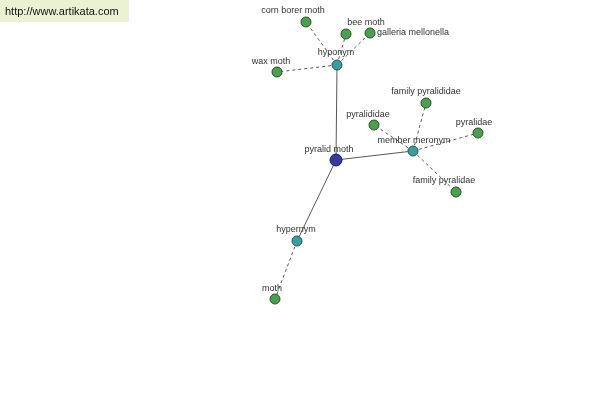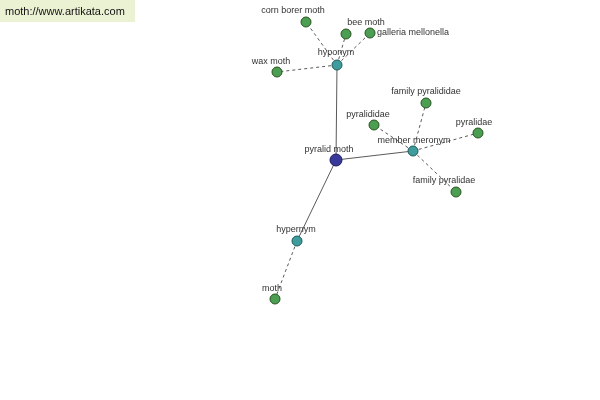--- a/index.html
+++ b/index.html
@@ -31,21 +31,21 @@
   }
   .node-label {
     font-family: "Liberation Sans", "DejaVu Sans", sans-serif;
     font-size: 9px;
   }
 </style>
 </head>
 <body>
 
 <div id="screen">
-  <div id="url-watermark" style="background: rgb(235, 242, 212); color: rgb(17, 17, 17);">moth://www.artikata.com</div>
+  <div id="url-watermark" style="background: rgb(235, 242, 212); color: rgb(17, 17, 17);">http://www.artikata.com</div>
   <svg id="graph-svg" width="600" height="400" viewBox="0 0 600 400">
       <line x1="336" y1="160" x2="337" y2="65" stroke="#5a5a5a" stroke-width="1"></line>
       <line x1="336" y1="160" x2="413" y2="151" stroke="#5a5a5a" stroke-width="1"></line>
       <line x1="336" y1="160" x2="297" y2="241" stroke="#5a5a5a" stroke-width="1"></line>
       <line x1="337" y1="65" x2="306" y2="22" stroke="#5a5a5a" stroke-width="1" stroke-dasharray="3,3"></line>
       <line x1="337" y1="65" x2="346" y2="34" stroke="#5a5a5a" stroke-width="1" stroke-dasharray="3,3"></line>
       <line x1="337" y1="65" x2="370" y2="33" stroke="#5a5a5a" stroke-width="1" stroke-dasharray="3,3"></line>
       <line x1="337" y1="65" x2="277" y2="72" stroke="#5a5a5a" stroke-width="1" stroke-dasharray="3,3"></line>
       <line x1="413" y1="151" x2="426" y2="103" stroke="#5a5a5a" stroke-width="1" stroke-dasharray="3,3"></line>
       <line x1="413" y1="151" x2="374" y2="125" stroke="#5a5a5a" stroke-width="1" stroke-dasharray="3,3"></line>

